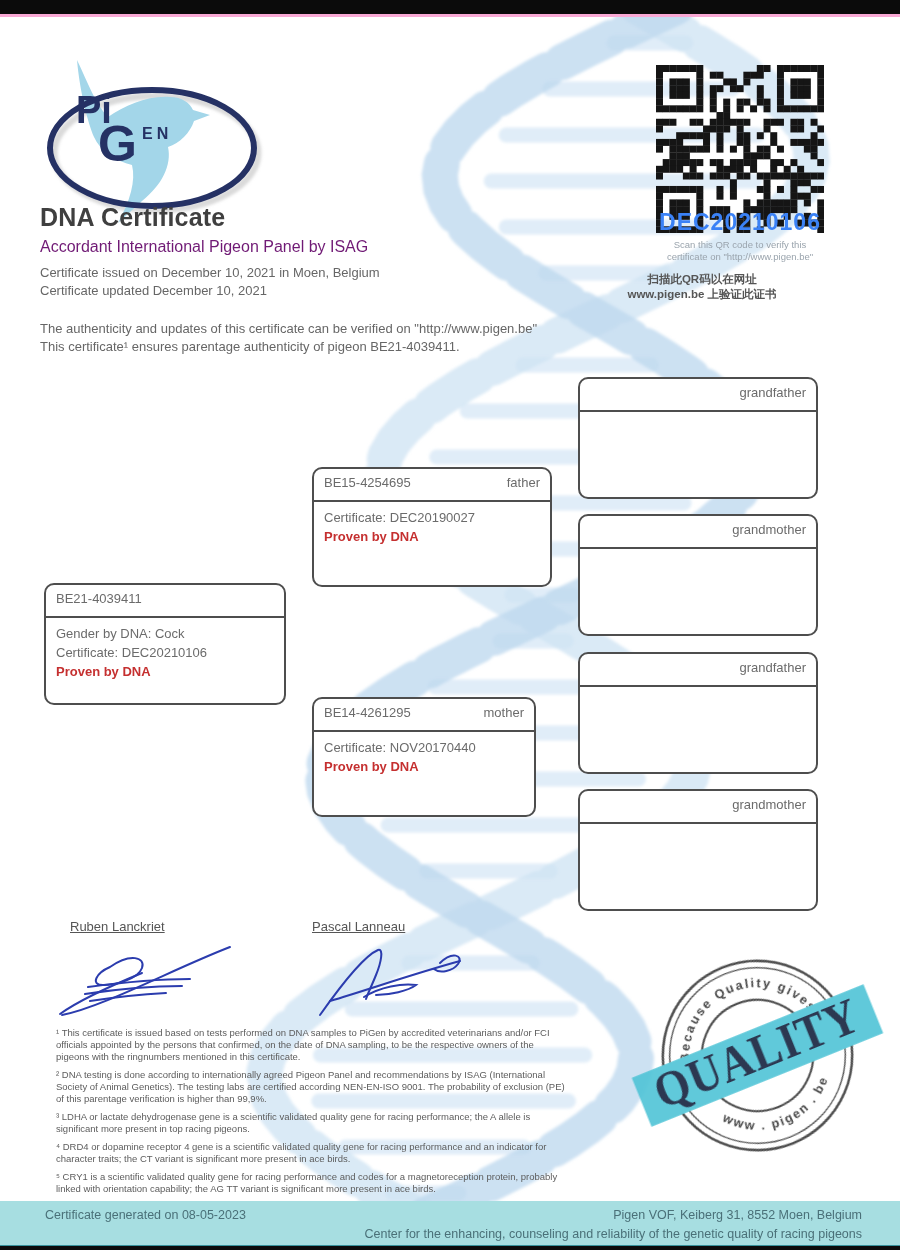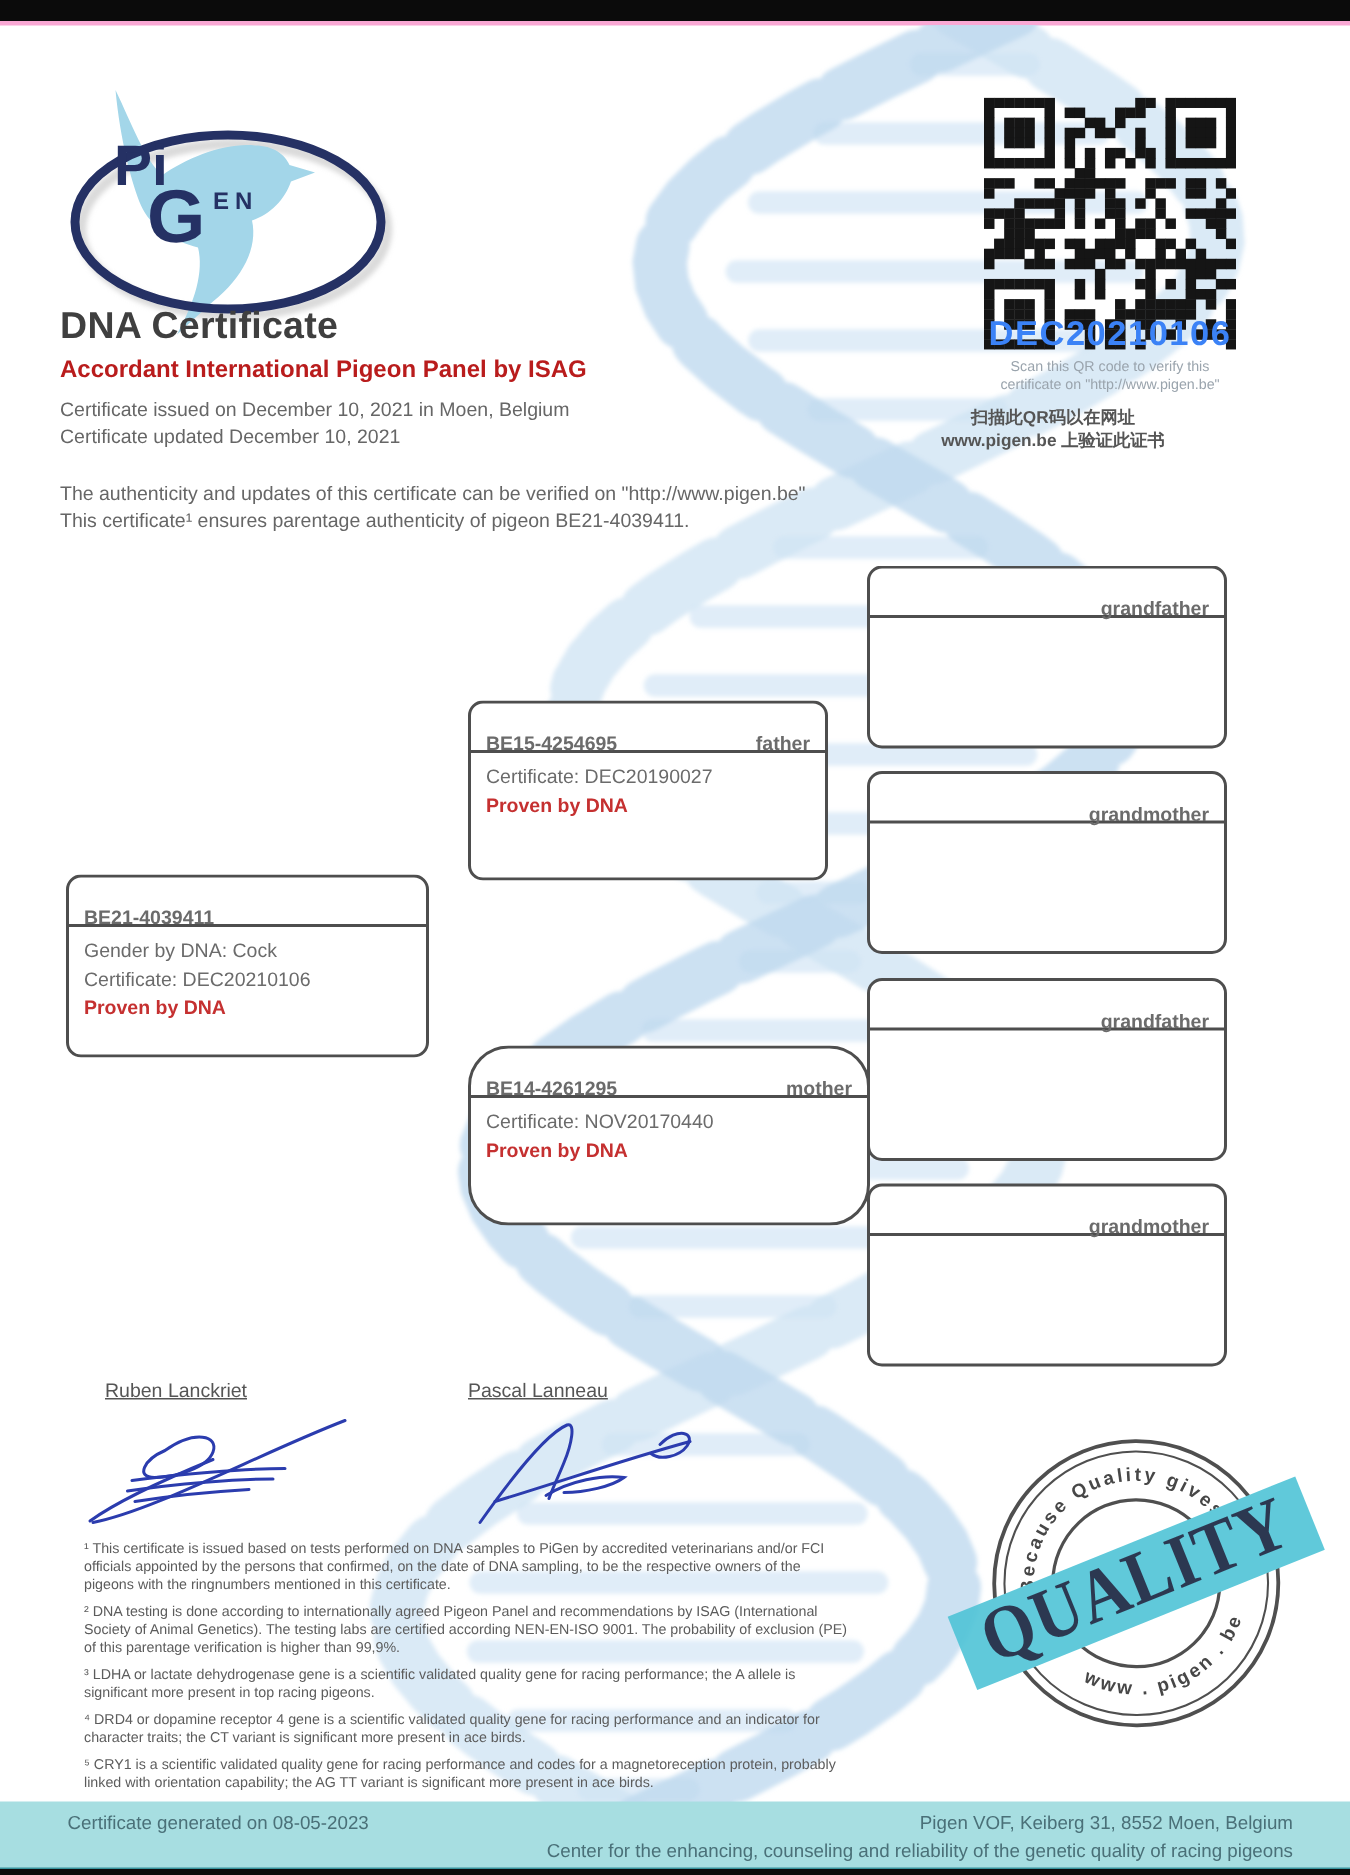--- a/index.html
+++ b/index.html
@@ -10,39 +10,39 @@
   .page{
     position:absolute;left:0;top:14px;width:900px;height:1232px;
     background:#ffffff;border-top:3px solid #f9a8d4;box-sizing:border-box;overflow:hidden;
   }
   #helix{position:absolute;left:0;top:0;z-index:0;}
   .layer{position:absolute;z-index:2;}
 
   
   #logo{left:30px;top:36px;width:240px;height:180px;}
   .doc-title{left:40px;top:186px;font-size:25px;font-weight:700;color:#3f3f3f;letter-spacing:.2px;}
-  .doc-subtitle{left:40px;top:221px;font-size:16px;font-weight:700;color:#b91c1c;text-align:center;}
+  .doc-subtitle{left:40px;top:221px;font-size:16px;font-weight:400;color:#701a75;text-align:center;}
   .issue-lines{left:40px;top:247px;font-size:13px;color:#666;line-height:18px;}
   .verify-lines{left:40px;top:303px;font-size:13px;color:#666;line-height:18px;}
 
   
   #qr{left:656px;top:48px;width:168px;height:168px;}
   .qr-id{left:630px;top:192px;width:220px;text-align:center;font-size:23px;font-weight:700;color:#3b82f6;letter-spacing:1px;}
   .qr-caption{left:630px;top:222px;width:220px;text-align:center;font-size:9.5px;color:#9aa4ad;line-height:12px;}
   .qr-caption-zh{left:592px;top:255px;width:220px;text-align:center;font-size:11.5px;font-weight:700;color:#555;line-height:15px;}
 
   
   .pbox{position:absolute;z-index:2;background:#fff;border:2px solid #4e4e4e;border-radius:10px;box-sizing:border-box;}
-  .pbox .hd{height:33px;padding:19px 10px 0 10px;display:flex;justify-content:space-between;
-    border-bottom:2px solid #4e4e4e;font-size:13px;color:#6b6b6b;box-sizing:border-box;font-weight:bold;}
+  .pbox .hd{height:33px;padding:6px 10px 0 10px;display:flex;justify-content:space-between;
+    border-bottom:2px solid #4e4e4e;font-size:13px;color:#6b6b6b;box-sizing:border-box;}
   .pbox .bd{padding:6px 10px;font-size:13px;color:#6b6b6b;line-height:19px;}
   .proven{color:#c53030;font-weight:700;}
   #box-subject{left:44px;top:566px;width:242px;height:122px;}
   #box-father{left:312px;top:450px;width:240px;height:120px;}
-  #box-mother{left:312px;top:680px;width:268px;height:120px;border-radius:27px;}
+  #box-mother{left:312px;top:680px;width:224px;height:120px;}
   #box-gf1{left:578px;top:360px;width:240px;height:122px;}
   #box-gm1{left:578px;top:497px;width:240px;height:122px;}
   #box-gf2{left:578px;top:635px;width:240px;height:122px;}
   #box-gm2{left:578px;top:772px;width:240px;height:122px;}
 
   
   .sig-name{font-size:13px;color:#555;text-decoration:underline;}
   #sig-name-1{left:70px;top:902px;}
   #sig-name-2{left:312px;top:902px;}
   #sig-draw-1{left:48px;top:918px;}

